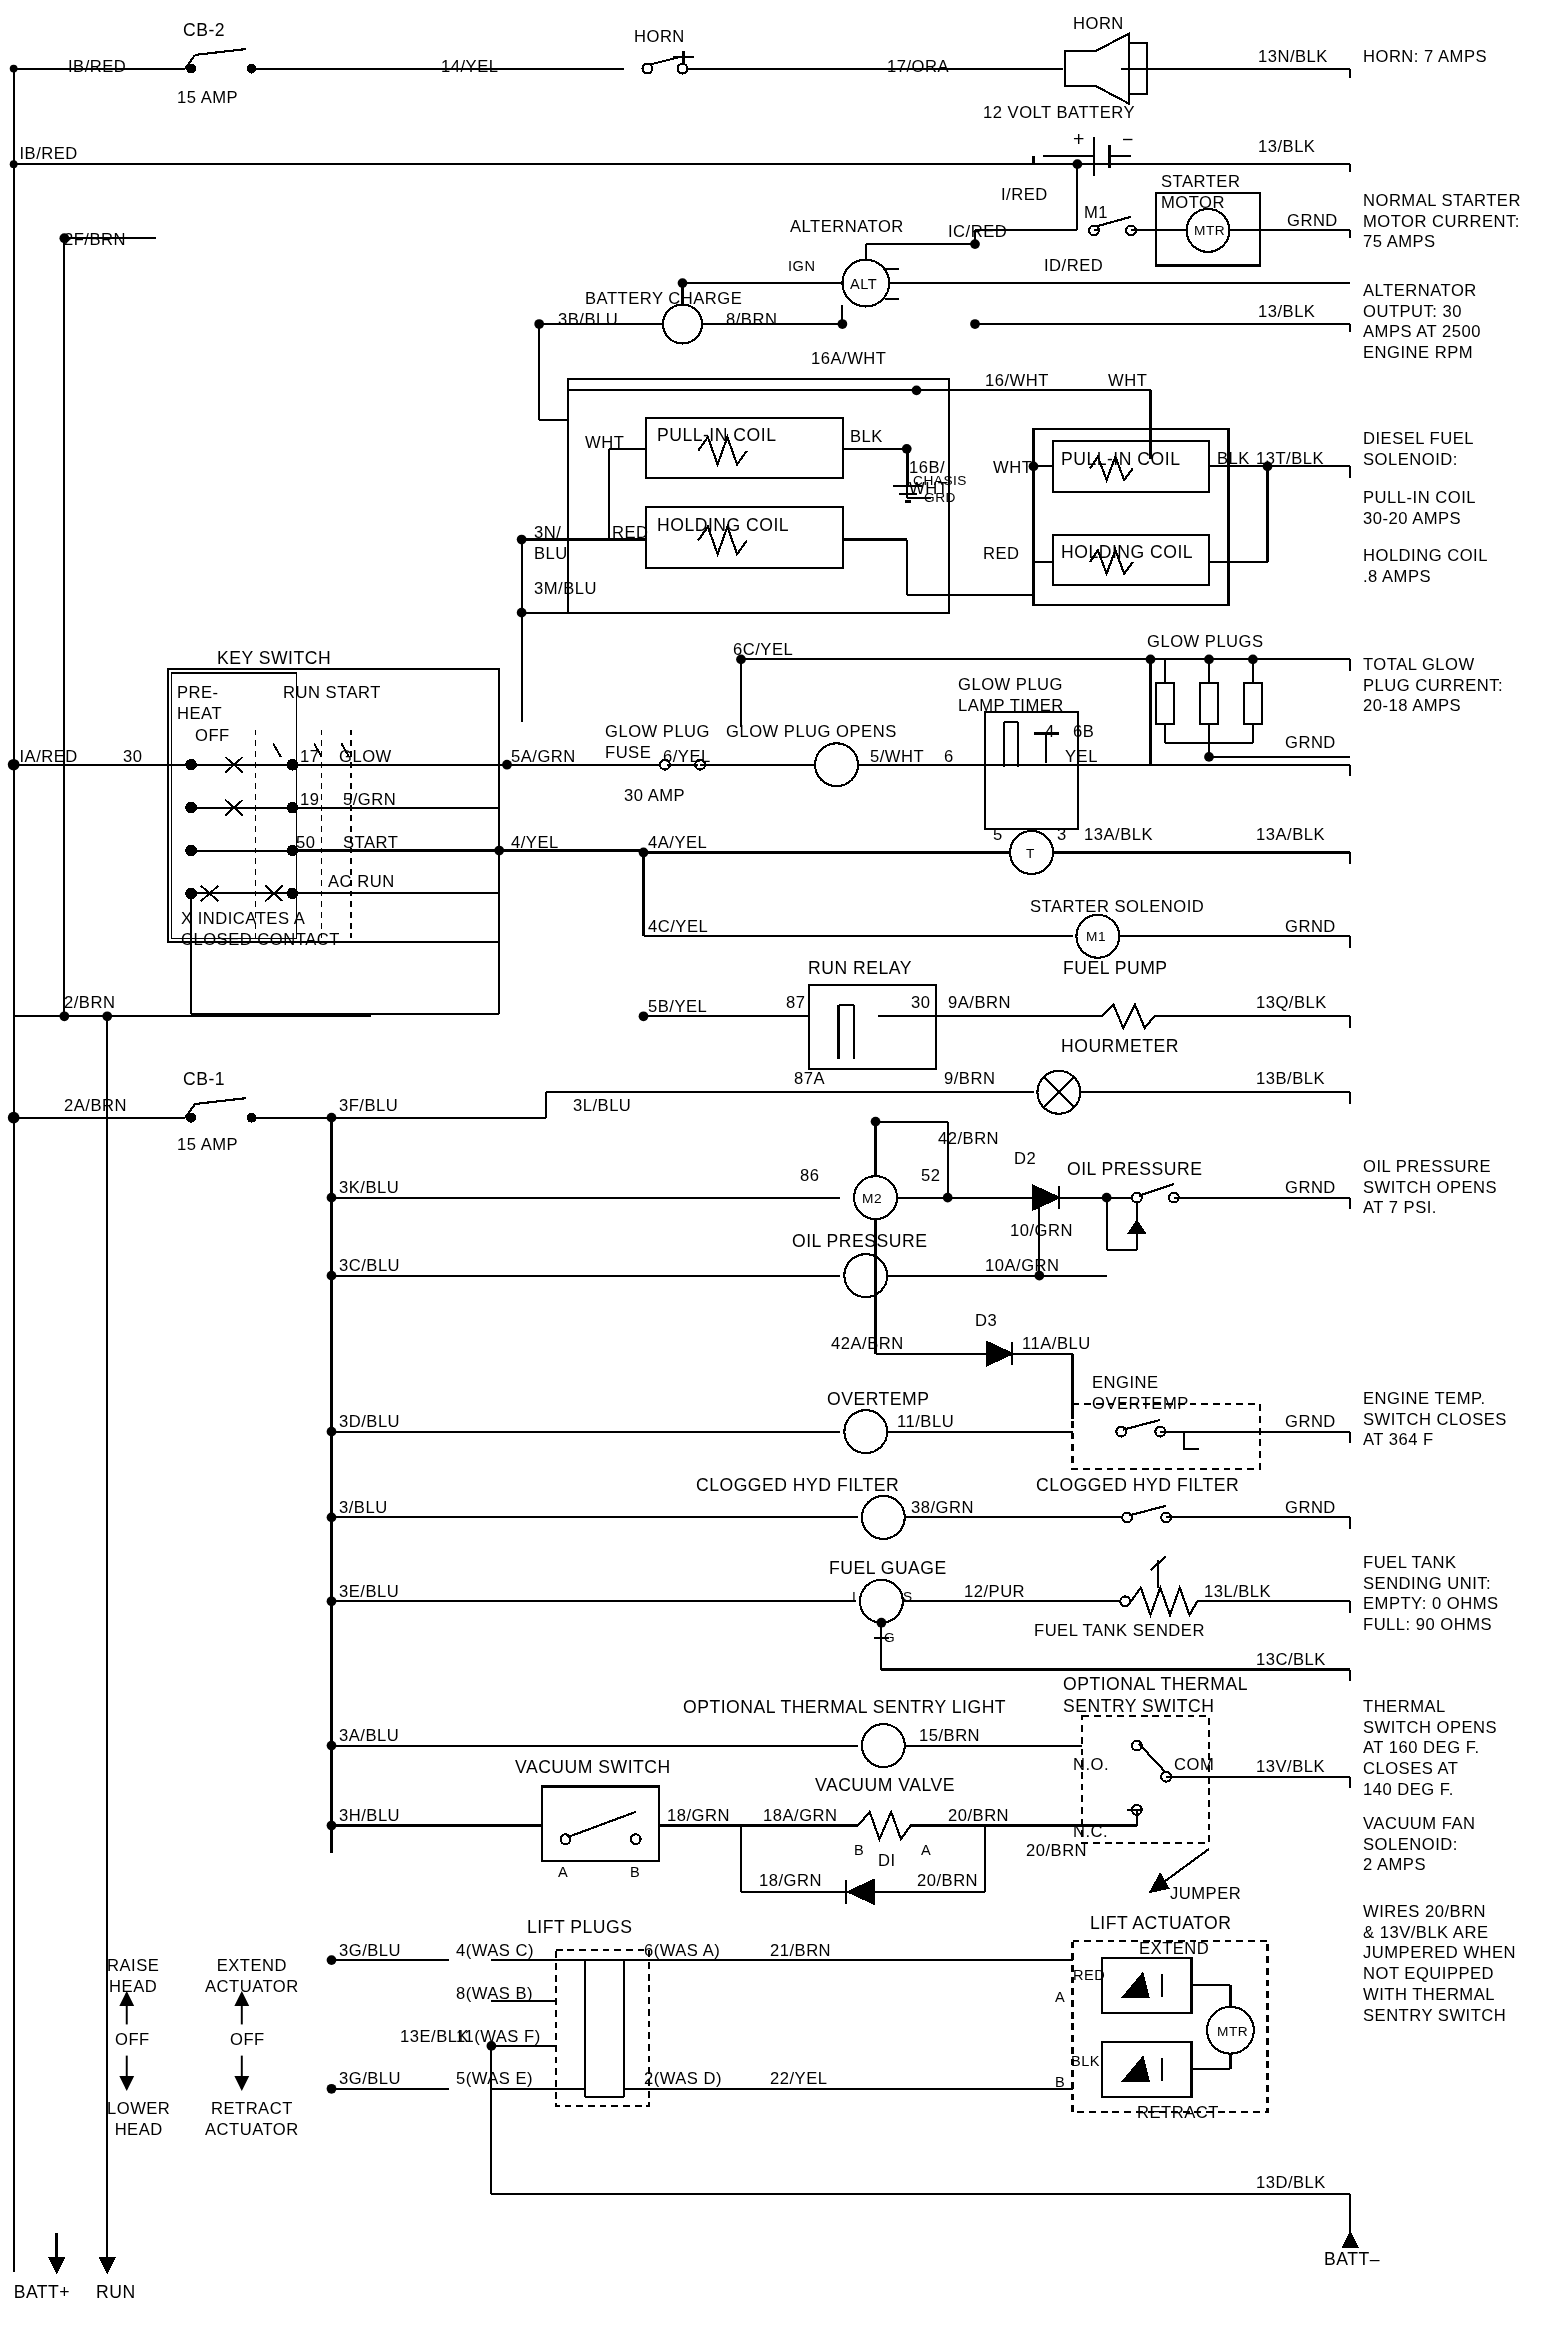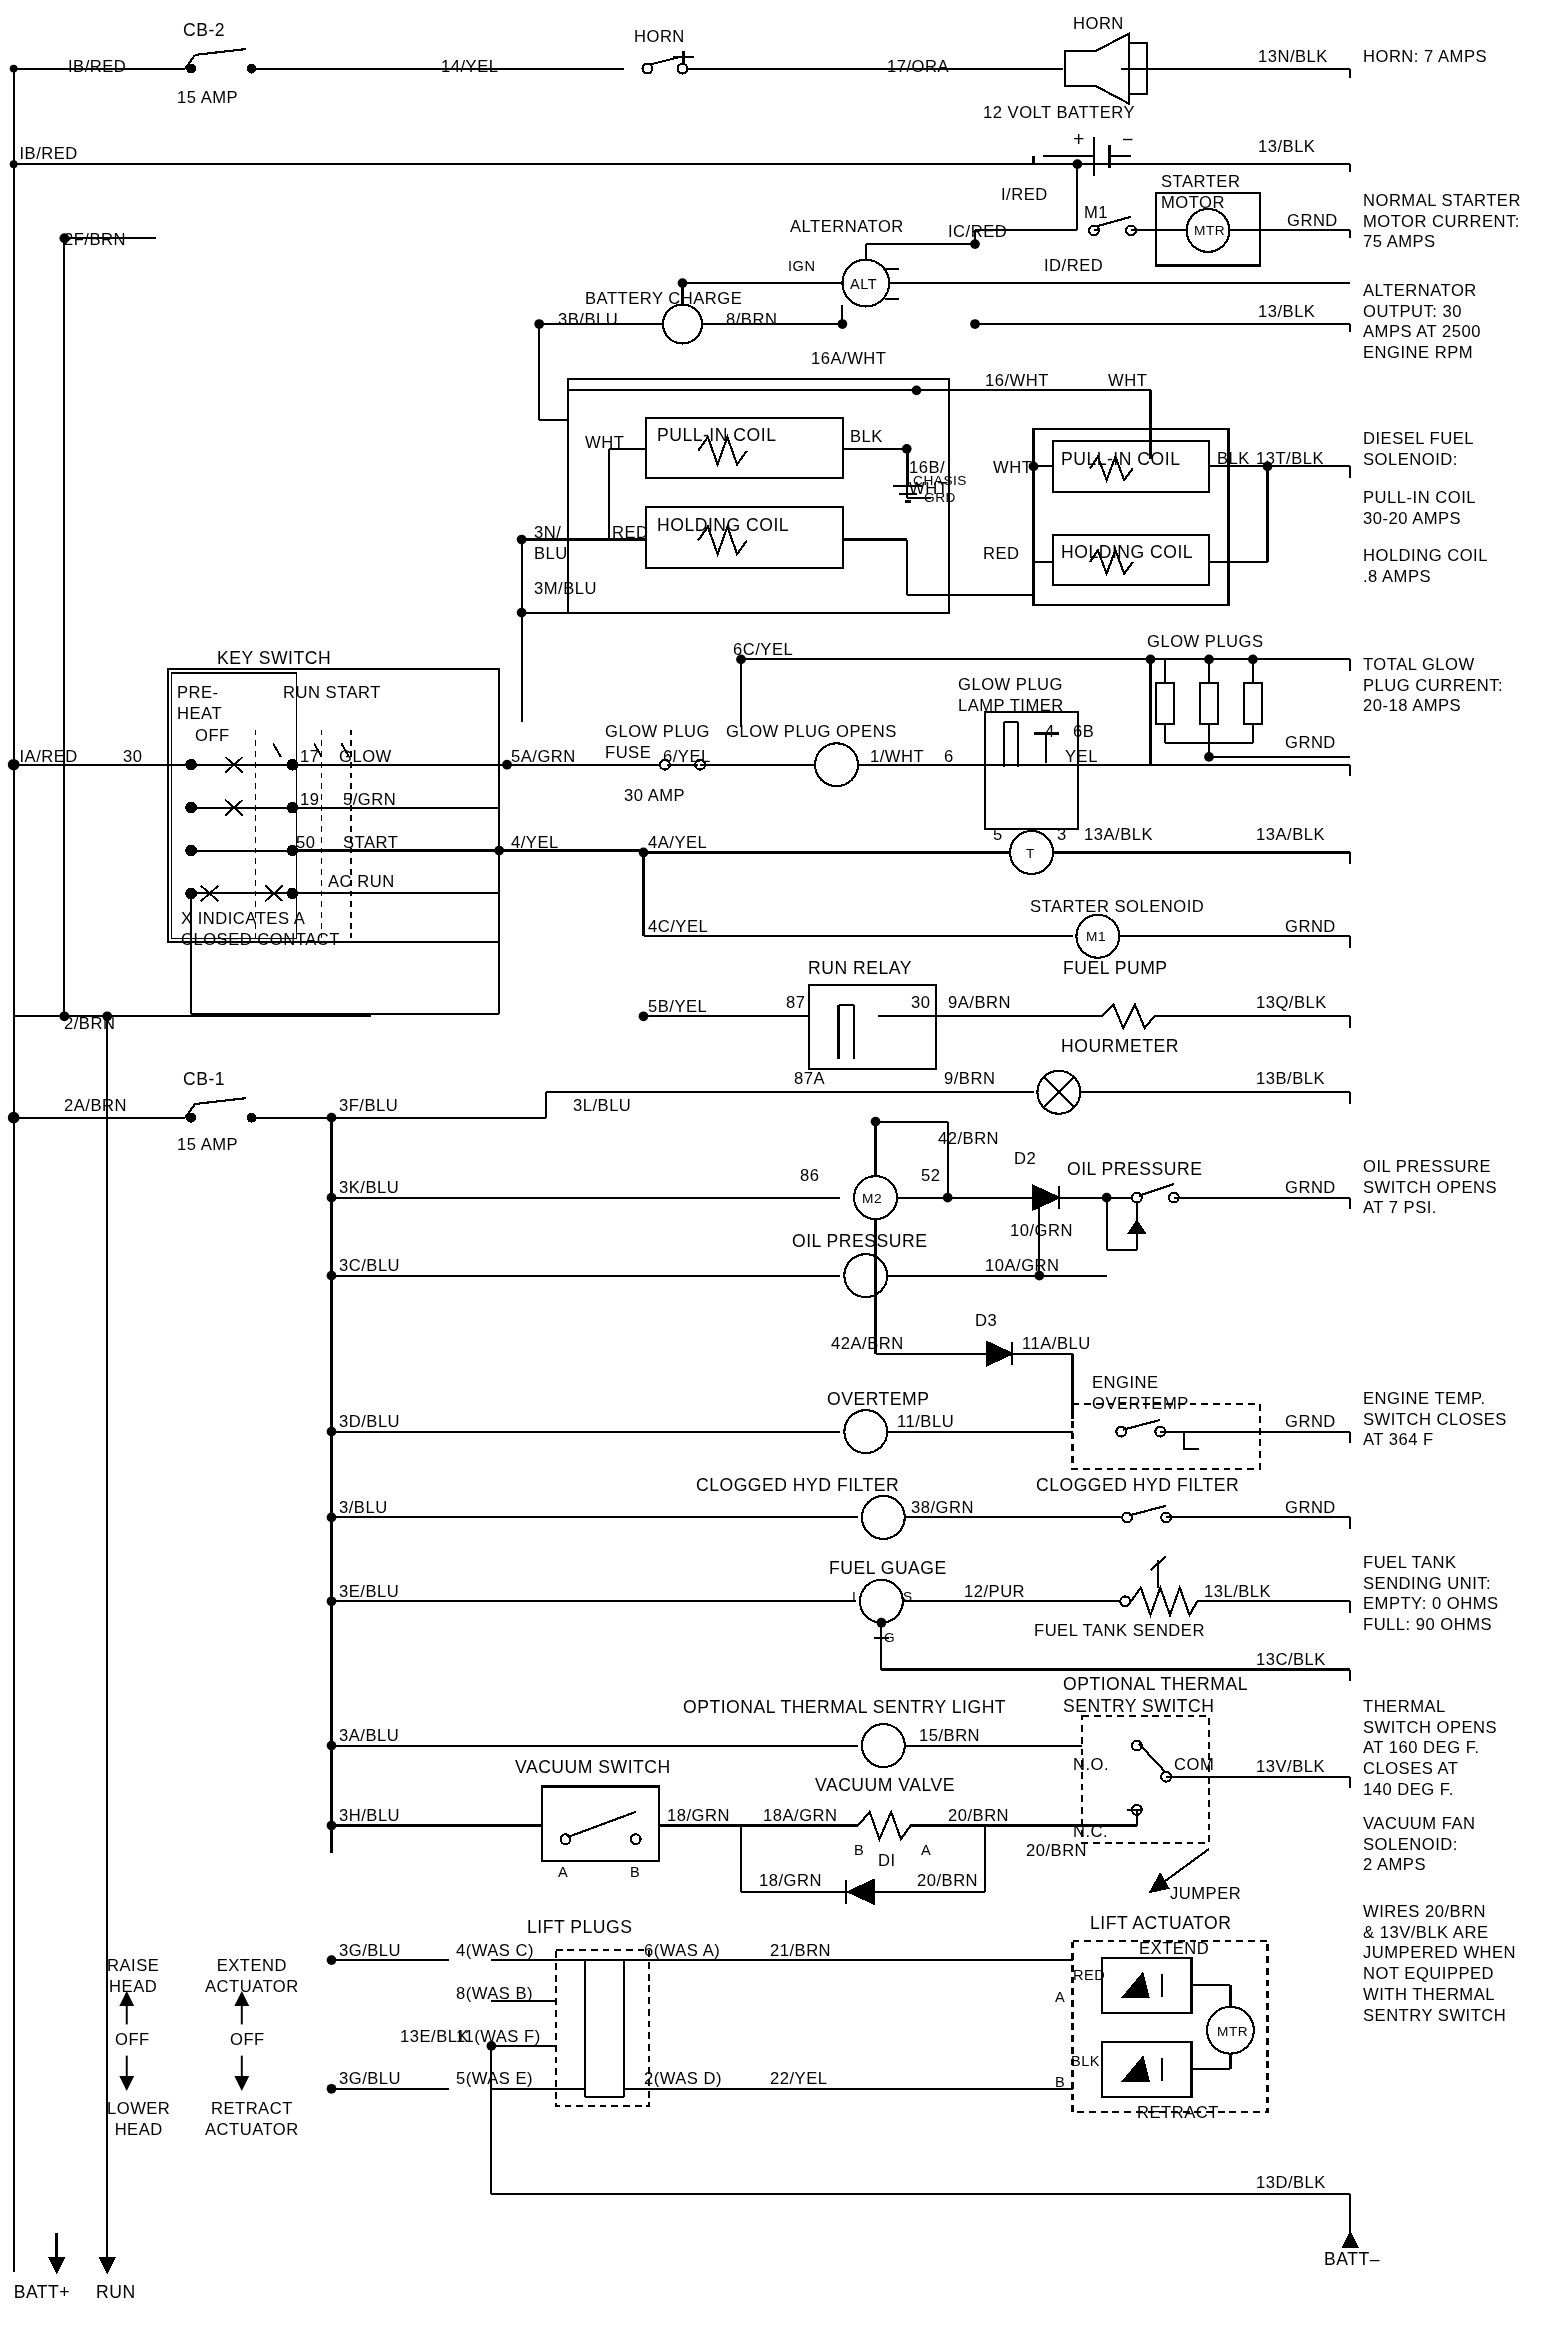--- a/index.html
+++ b/index.html
@@ -564,41 +564,41 @@
 <div class="lbl" style="left:300px;top:790px">19</div>
 <div class="lbl" style="left:343px;top:790px">5/GRN</div>
 <div class="lbl" style="left:296px;top:833px">50</div>
 <div class="lbl" style="left:343px;top:833px">START</div>
 <div class="lbl" style="left:511px;top:747px">5A/GRN</div>
 <div class="lbl" style="left:605px;top:722px">GLOW PLUG
 FUSE</div>
 <div class="lbl" style="left:624px;top:786px">30 AMP</div>
 <div class="lbl" style="left:726px;top:722px">GLOW PLUG OPENS</div>
 <div class="lbl" style="left:663px;top:747px">6/YEL</div>
-<div class="lbl" style="left:870px;top:747px">1/WHT</div>
+<div class="lbl" style="left:870px;top:747px">5/WHT</div>
 <div class="lbl" style="left:944px;top:747px">6</div>
 <div class="lbl" style="left:958px;top:675px">GLOW PLUG
 LAMP TIMER</div>
 <div class="lbl" style="left:1045px;top:722px">4</div>
 <div class="lbl" style="left:1073px;top:722px">6B</div>
 <div class="lbl" style="left:1065px;top:747px">YEL</div>
 
 <div class="lbl" style="left:511px;top:833px">4/YEL</div>
 <div class="lbl" style="left:648px;top:833px">4A/YEL</div>
 <div class="lbl" style="left:993px;top:825px">5</div>
 <div class="lbl" style="left:1057px;top:825px">3</div>
 <div class="lbl" style="left:1084px;top:825px">13A/BLK</div>
 <div class="lbl" style="left:1256px;top:825px">13A/BLK</div>
 <div class="lbl" style="left:1026px;top:845px;font-size:13.7px">T</div>
 <div class="lbl" style="left:1030px;top:897px">STARTER SOLENOID</div>
 <div class="lbl" style="left:1086px;top:928px;font-size:13.7px">M1</div>
 <div class="lbl" style="left:648px;top:917px">4C/YEL</div>
 <div class="lbl" style="left:1285px;top:917px">GRND</div>
 
-<div class="lbl" style="left:64px;top:1014px">2/BRN</div>
+<div class="lbl" style="left:64px;top:993px">2/BRN</div>
 <div class="lbl" style="left:648px;top:997px">5B/YEL</div>
 <div class="lbl md" style="left:808px;top:958px">RUN RELAY</div>
 <div class="lbl" style="left:786px;top:993px">87</div>
 <div class="lbl" style="left:911px;top:993px">30</div>
 <div class="lbl" style="left:948px;top:993px">9A/BRN</div>
 <div class="lbl md" style="left:1063px;top:958px">FUEL PUMP</div>
 <div class="lbl" style="left:1256px;top:993px">13Q/BLK</div>
 <div class="lbl" style="left:794px;top:1069px">87A</div>
 <div class="lbl md" style="left:1061px;top:1036px">HOURMETER</div>
 <div class="lbl" style="left:944px;top:1069px">9/BRN</div>

